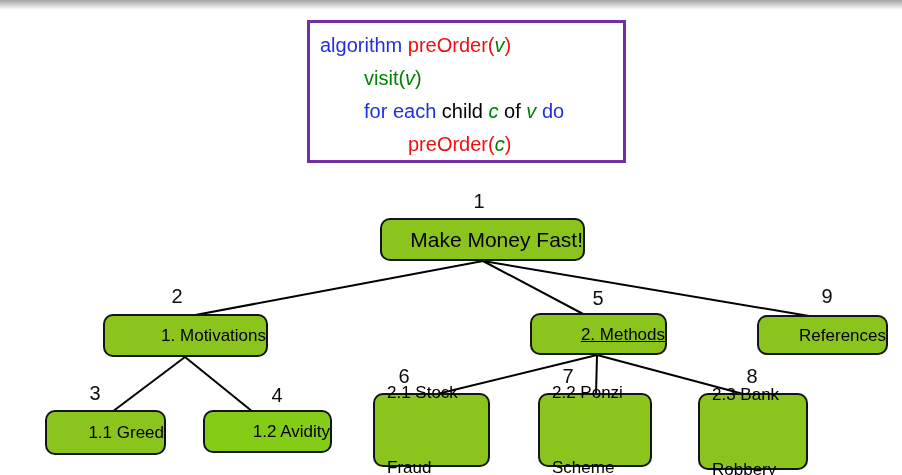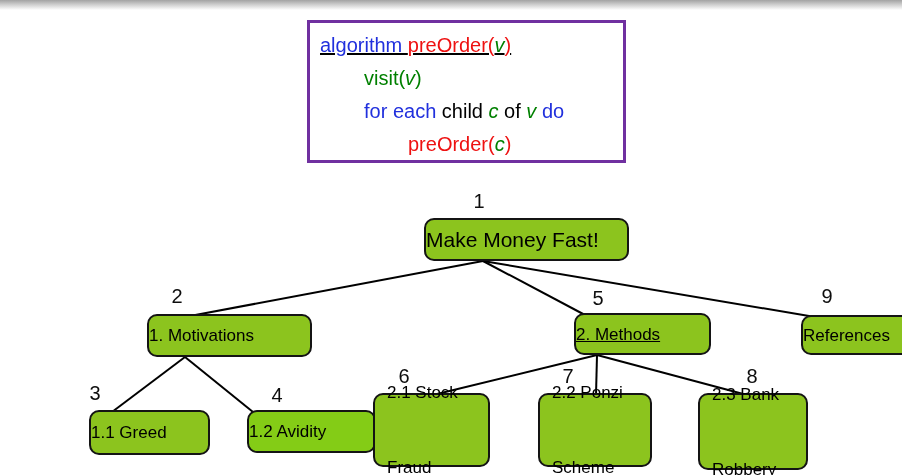--- a/index.html
+++ b/index.html
@@ -37,40 +37,40 @@
     position: absolute;
     box-sizing: border-box;
     border: 2.5px solid #141414;
     border-radius: 10px;
     background: #8cc41e;
     color: #000000;
     display: flex;
     flex-direction: column;
     justify-content: center;
   }
-  .tree-node.center { align-items: flex-start; text-align: center; margin-left: 44px; }
+  .tree-node.center { align-items: flex-end; text-align: center; }
   .tree-node.left { align-items: flex-start; padding-left: 12px; gap: 48px; }
   .tree-node .node-line { font-size: 17px; line-height: 27px; white-space: nowrap; }
   .tree-node.root .node-line { font-size: 21px; }
 
   .node-number {
     position: absolute;
     transform: translateX(-50%);
     font-size: 20px;
     line-height: 24px;
     color: #0d0d0d;
   }
 </style>
 </head>
 <body>
 
 <div class="stage">
   <div class="top-shadow"></div>
   <div class="code-box" id="code-box" style="left: 307px; top: 20px; width: 319px; height: 143px; border-color: rgb(112, 48, 160);">
-      <div class="code-line" style="padding-left: 0px; text-decoration: underline;"><span class="code-seg" style="color: rgb(33, 48, 221);">algorithm </span><span class="code-seg" style="color: rgb(238, 17, 17);">preOrder(</span><span class="code-seg italic" style="color: rgb(0, 128, 0);">v</span><span class="code-seg" style="color: rgb(238, 17, 17);">)</span></div>
+      <div class="code-line" style="padding-left: 0px;"><span class="code-seg" style="color: rgb(33, 48, 221);">algorithm </span><span class="code-seg" style="color: rgb(238, 17, 17);">preOrder(</span><span class="code-seg italic" style="color: rgb(0, 128, 0);">v</span><span class="code-seg" style="color: rgb(238, 17, 17);">)</span></div>
       <div class="code-line" style="padding-left: 44px;"><span class="code-seg" style="color: rgb(0, 128, 0);">visit(</span><span class="code-seg italic" style="color: rgb(0, 128, 0);">v</span><span class="code-seg" style="color: rgb(0, 128, 0);">)</span></div>
       <div class="code-line" style="padding-left: 44px;"><span class="code-seg" style="color: rgb(33, 48, 221);">for each </span><span class="code-seg" style="color: rgb(0, 0, 0);">child </span><span class="code-seg italic" style="color: rgb(0, 128, 0);">c </span><span class="code-seg" style="color: rgb(0, 0, 0);">of </span><span class="code-seg italic" style="color: rgb(0, 128, 0);">v </span><span class="code-seg" style="color: rgb(33, 48, 221);">do</span></div>
       <div class="code-line" style="padding-left: 88px;"><span class="code-seg" style="color: rgb(238, 17, 17);">preOrder(</span><span class="code-seg italic" style="color: rgb(0, 128, 0);">c</span><span class="code-seg" style="color: rgb(238, 17, 17);">)</span></div>
     </div>
   <svg class="edges" id="edge-layer" width="902" height="475" viewBox="0 0 902 475">
       <line x1="483" y1="261" x2="190" y2="316" stroke="#000000" stroke-width="2"></line>
       <line x1="483" y1="261" x2="585" y2="315" stroke="#000000" stroke-width="2"></line>
       <line x1="483" y1="261" x2="815" y2="317" stroke="#000000" stroke-width="2"></line>
       <line x1="185" y1="357" x2="112" y2="412" stroke="#000000" stroke-width="2"></line>
       <line x1="185" y1="357" x2="253" y2="412" stroke="#000000" stroke-width="2"></line>

